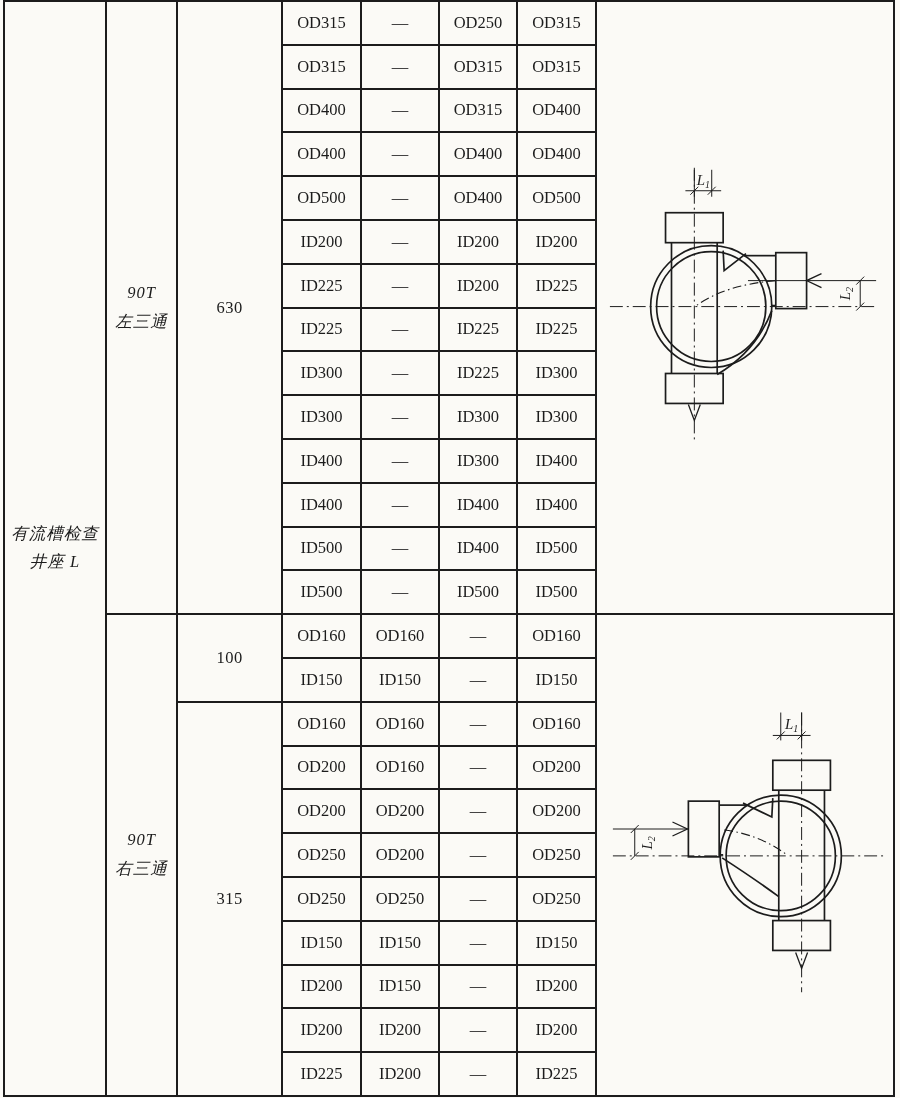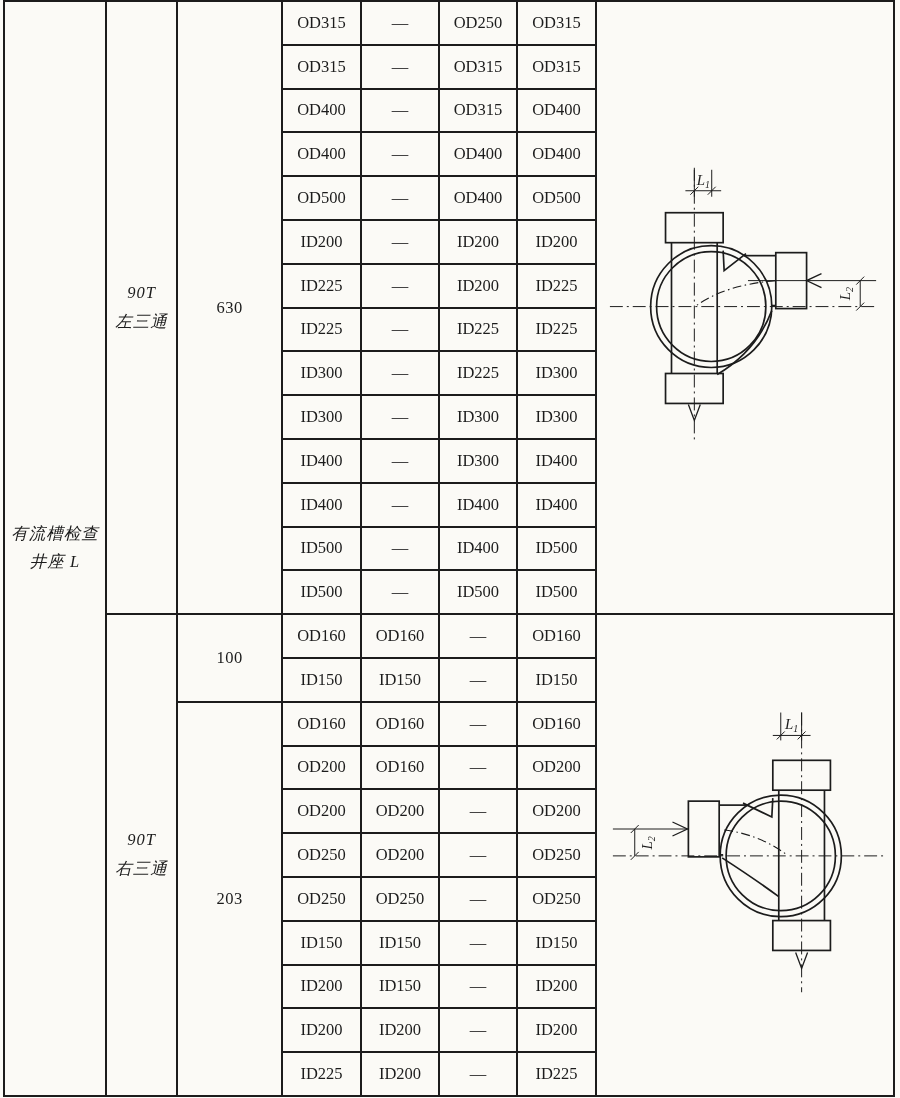--- a/index.html
+++ b/index.html
@@ -241,21 +241,21 @@
   </svg>
 </td>
         </tr>
         <tr>
           <td>ID150</td>
           <td>ID150</td>
           <td>—</td>
           <td>ID150</td>
         </tr>
         <tr>
-          <td rowspan="9" class="size-cell">203</td>
+          <td rowspan="9" class="size-cell">315</td>
           <td>OD160</td>
           <td>OD160</td>
           <td>—</td>
           <td>OD160</td>
         </tr>
         <tr>
           <td>OD200</td>
           <td>OD160</td>
           <td>—</td>
           <td>OD200</td>

